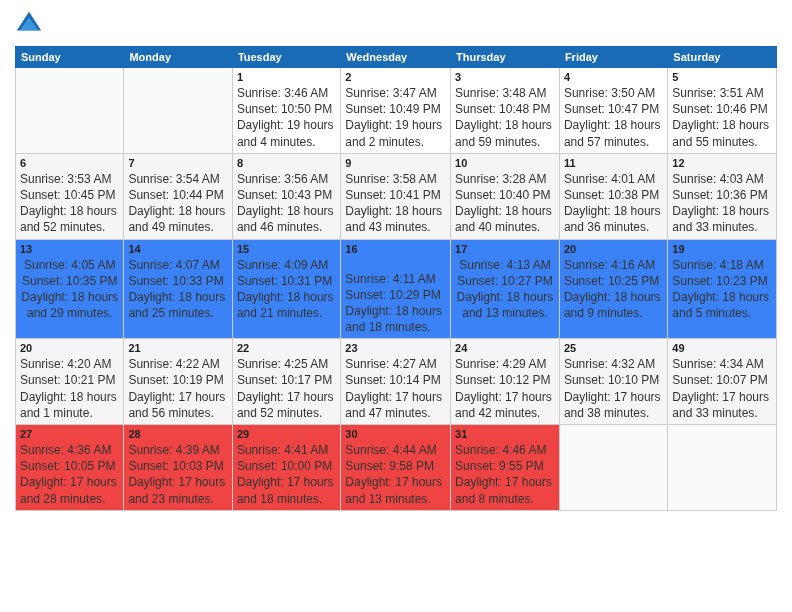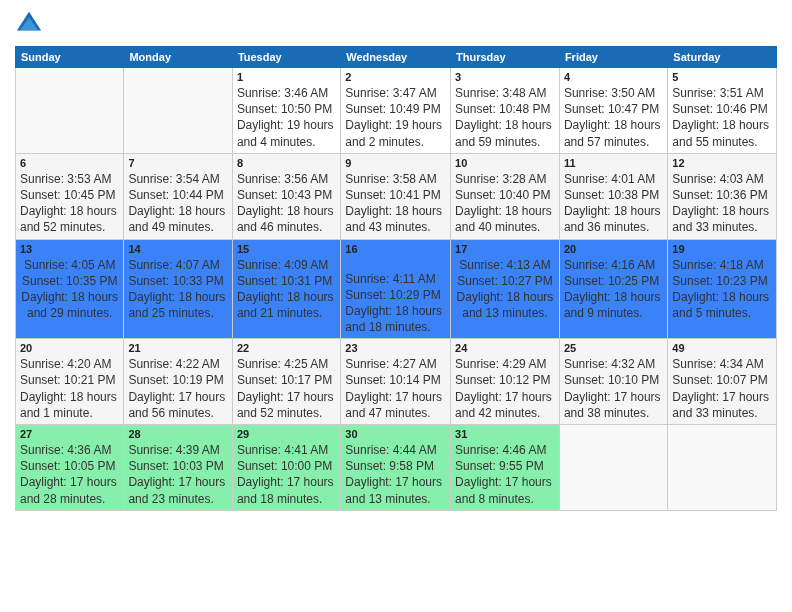--- a/index.html
+++ b/index.html
@@ -314,21 +314,21 @@
 and 38 minutes.</div>
           </td>
           <td>
             <div class="day-num">49</div>
             <div class="day-info" style="white-space: pre-line;">Sunrise: 4:34 AM
 Sunset: 10:07 PM
 Daylight: 17 hours
 and 33 minutes.</div>
           </td>
         </tr>
-        <tr style="background: #86efac;">
+        <tr style="background: #ef4444;">
           <td>
             <div class="day-num">27</div>
             <div class="day-info" style="white-space: pre-line;">Sunrise: 4:36 AM
 Sunset: 10:05 PM
 Daylight: 17 hours
 and 28 minutes.</div>
           </td>
           <td>
             <div class="day-num">28</div>
             <div class="day-info" style="white-space: pre-line;">Sunrise: 4:39 AM

